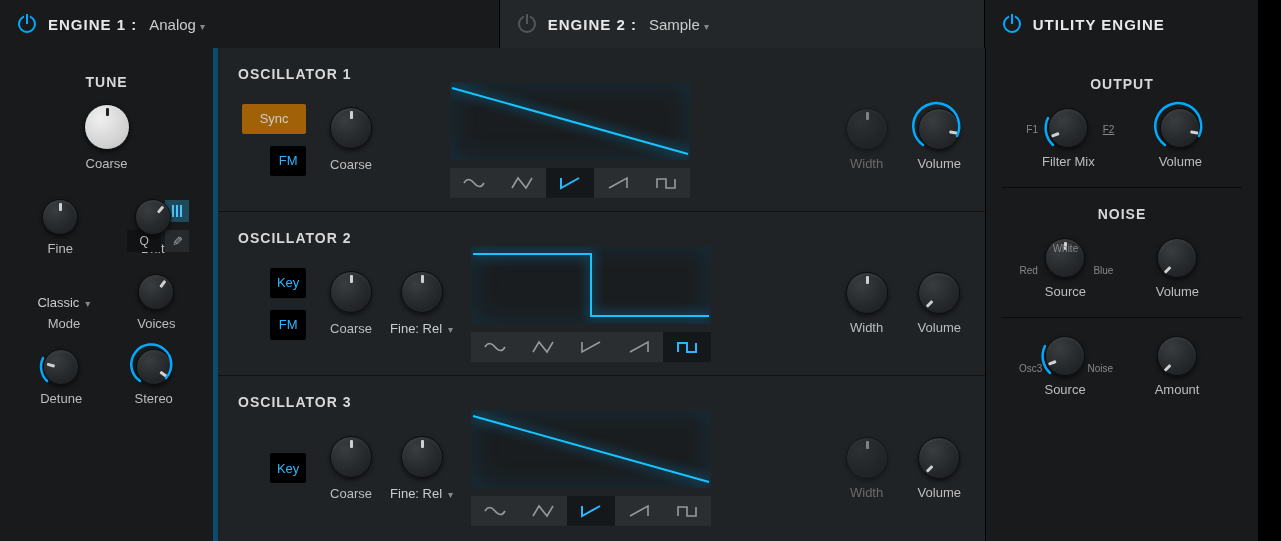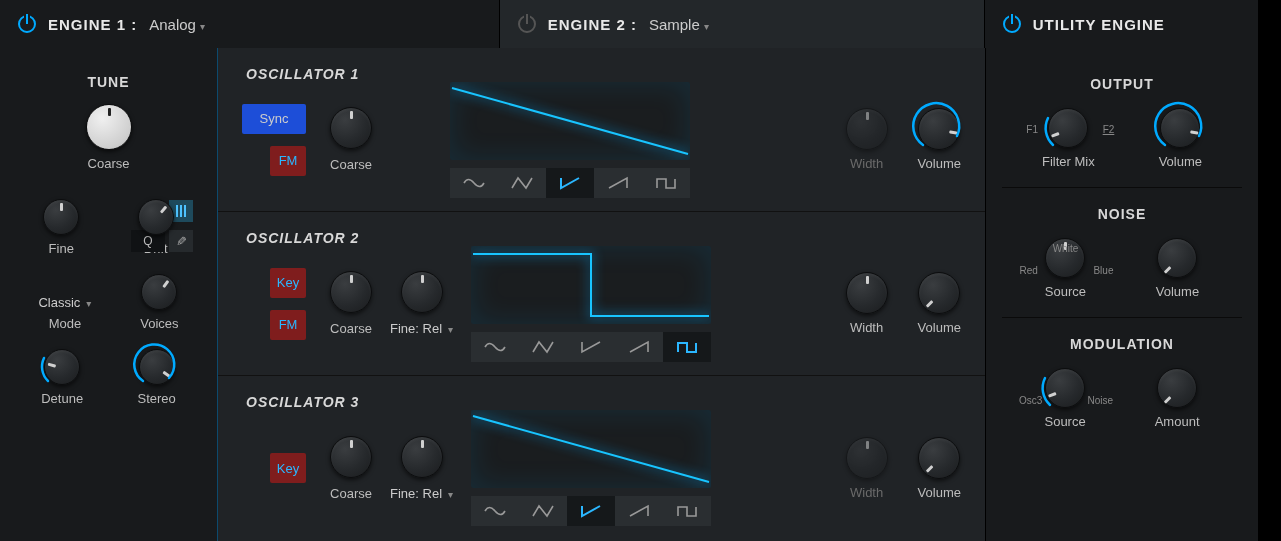--- a/index.html
+++ b/index.html
@@ -12,21 +12,21 @@
   .ueh { width:278px; background:#181a1c; }
   .pwr { width:18px; height:18px; border:2px solid #00aaff; border-radius:50%; position:relative; cursor:pointer;}
   .pwr:after { content:""; position:absolute; top:-3px; left:6px; width:2px; height:10px; background:#00aaff; box-shadow:0 0 0 2px #181a1c;}
   .pwr.off { border-color:#555; }
   .pwr.off:after { background:#555; box-shadow:0 0 0 2px #23272a;}
   .e2h .pwr.off:after { box-shadow:0 0 0 2px #23272a;}
   .etitle { font-weight:700; letter-spacing:1px; font-size:15px; color:#e8e8e8;}
   .etype { font-weight:400; color:#ccc; font-size:15px;}
   .chev { font-size:10px; color:#888; margin-top:2px;}
   .body { display:flex; height:493px;}
-  .left { width:222px; background:#181a1c; padding:22px 0 0 0; border-right:1px solid #0c4a6e;}
+  .left { width:222px; background:#181a1c; padding:22px 0 0 0; border-right:5px solid #0c4a6e;}
   .mid  { width:781px; background:#202326; }
   .right{ width:278px; background:#181a1c; padding:22px 0 0 0; border-left:1px solid #000;}
   .sect { text-align:center; font-weight:700; letter-spacing:1px; font-size:14px; color:#d8d8d8; margin:4px 0 14px 0; display:flex; align-items:center; justify-content:center; gap:10px;}
   .row  { display:flex; justify-content:space-around; align-items:flex-end; padding:0 14px; margin-bottom:18px;}
   .param { display:flex; flex-direction:column; align-items:center; gap:6px;}
   .label{ font-size:13px; color:#bdbdbd; }
   .tag { font-size:10px; color:#888; position:absolute;}
   .knobwrap { position:relative; }
   
   .knob { width:42px; height:42px; border-radius:50%; background: radial-gradient(circle at 35% 30%, #3a3d40, #26292c 55%, #1a1c1e); border:1px solid #0c0d0e; position:relative; box-shadow: inset 0 2px 3px rgba(255,255,255,.06), 0 2px 4px rgba(0,0,0,.6); cursor:pointer;}
@@ -42,25 +42,25 @@
   .edit .q { position:absolute; left:-6px; top:30px; width:34px; height:22px; background:#101214; display:flex; align-items:center; justify-content:center; color:#bbb; font-size:12px;}
   .edit .pen{ position:absolute; right:0; top:30px; width:24px; height:22px; background:#262a2d; display:flex; align-items:center; justify-content:center;}
   .edit .pen:before{content:"✎"; color:#aaa; font-size:13px; transform:scaleX(-1);}
   
   .uni .pwr{ width:15px; height:15px; border-width:2px;}
   .uni .pwr:after{ top:-3px; left:4.5px; height:8px; box-shadow:0 0 0 2px #181a1c;}
   .dd { display:flex; align-items:center; gap:6px; font-size:13px; color:#ccc; cursor:pointer;}
   
   .oscrow{ height:164px; border-bottom:1px solid #111; display:flex; align-items:center; padding:0 24px;}
   .oscrow:last-child{ border-bottom:none;}
-  .otitle{ font-weight:700; letter-spacing:1px; font-size:14px; color:#d8d8d8; position:absolute; top:18px; left:28px;font-style:italic;}
+  .otitle{ font-weight:700; letter-spacing:1px; font-size:14px; color:#d8d8d8; position:absolute; top:18px; left:20px;}
   .oscrow { position:relative; padding-top:20px;}
   .btncol{ display:flex; flex-direction:column; gap:12px; width:64px;}
-  .obtn{ height:30px; background:#1d4ed8; display:flex; align-items:center; justify-content:center; font-size:13px; color:#ccc; border-radius:2px; cursor:pointer;}
-  .obtn.on{ background:#7f1d1d; color:#2bb7ff;margin-left:28px;}
+  .obtn{ height:30px; background:#a16207; display:flex; align-items:center; justify-content:center; font-size:13px; color:#ccc; border-radius:2px; cursor:pointer;}
+  .obtn.on{ background:#000000; color:#2bb7ff;margin-left:28px;}
   .ocol{ display:flex; flex-direction:column; align-items:center; gap:8px; margin-left:24px;}
   .empty{ width:60px;}
   
   .wavedisp{ width:240px; height:78px; background:#1a1d1f; border-radius:2px; position:relative; margin-left:18px; box-shadow: inset 0 0 30px rgba(0,170,255,.12);}
   .wavedisp svg { width:100%; height:100%; }
   .waveglow{ filter: drop-shadow(0 0 6px #00aaff);}
   .wavesel{ width:240px; height:30px; background:#2a2e31; display:flex; margin-left:18px; }
   .ws{ flex:1; display:flex; align-items:center; justify-content:center; cursor:pointer;}
   .ws.sel{ background:#15181a;}
   .ws svg{ width:22px; height:16px;}
@@ -433,21 +433,20 @@
         <div class="label">Source</div>
       </div>
       <div class="param">
         <div class="knob">
               <div class="tick" style="transform:rotate(-135deg)"></div>
             </div>
         <div class="label">Volume</div>
       </div>
     </div>
     <hr>
-    <div class="sect">MODULATION</div>
     <div class="row">
       <div class="param">
         <div class="knobwrap">
           <div class="knob">
                 <div class="tick" style="transform:rotate(-110deg)"></div>
               </div>
           <svg class="arcsvg">
                 <path class="arcpath" d="M 10 42 A 23 23 0 0 1 5 15"></path>
               </svg>
           <span class="tag tagbl">Osc3</span>

